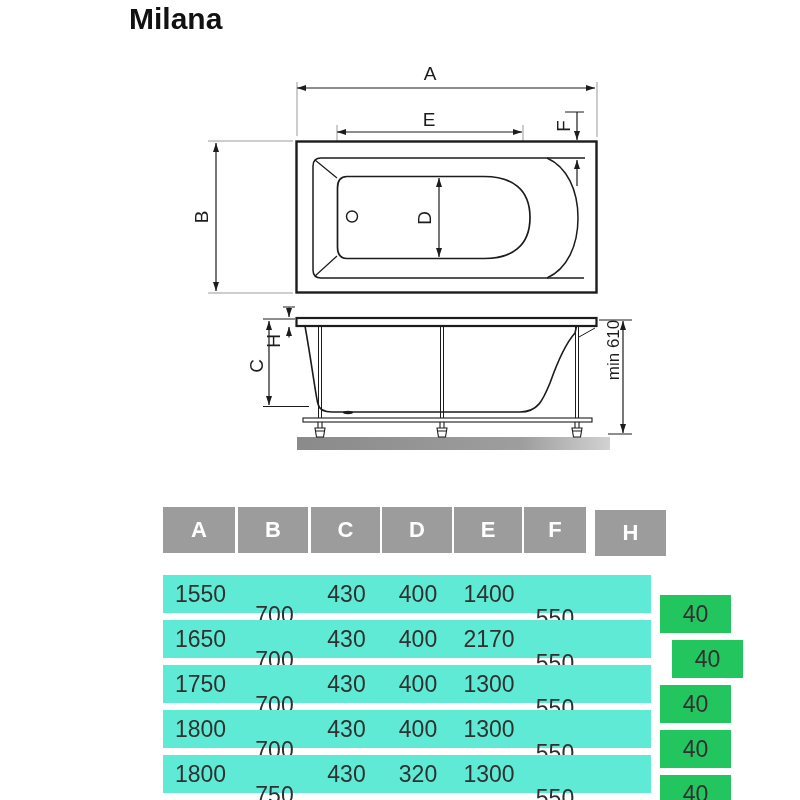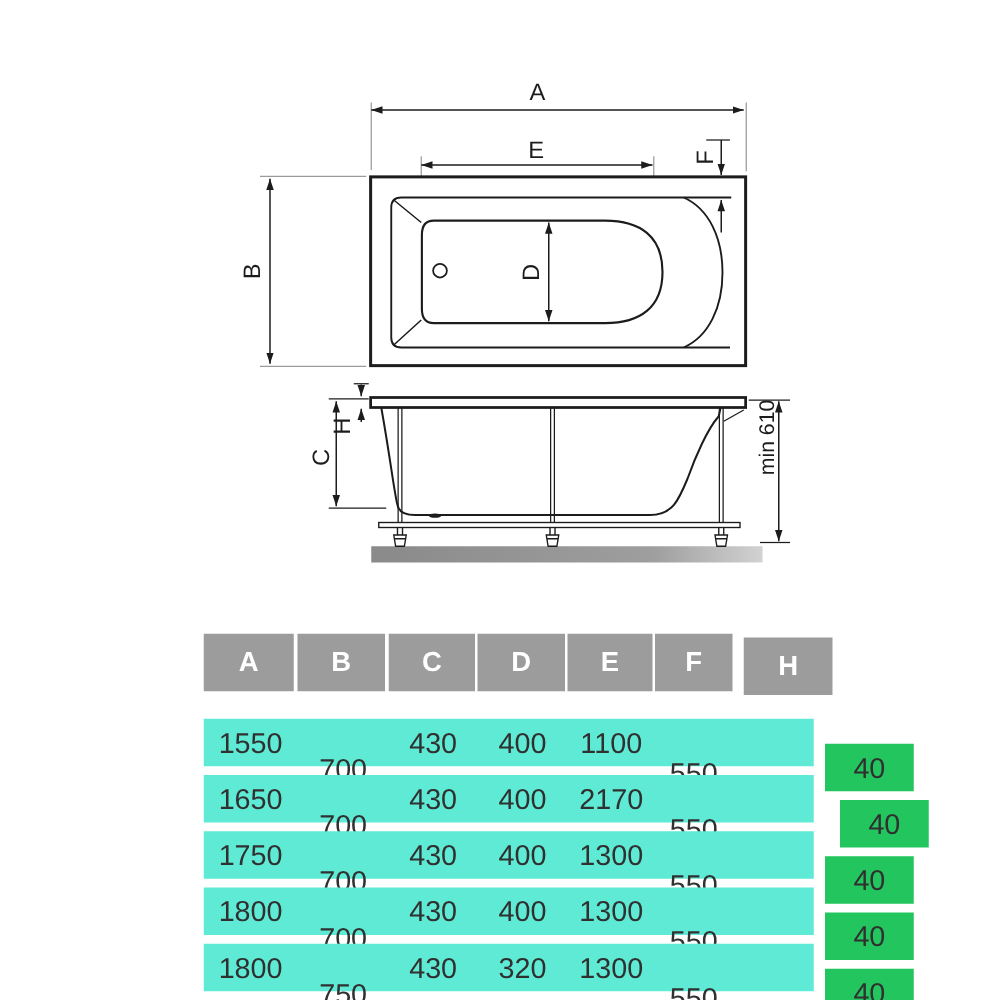--- a/index.html
+++ b/index.html
@@ -26,20 +26,21 @@
   .v.w3{width:72px;} .v.w4{width:70px;} .v.w5{width:62px;margin-top:48px;}
   .hval{width:71px;margin-left:9px;background:#22c55e;position:relative;top:20px;height:100%;
         display:flex;align-items:center;justify-content:center;font-size:23px;color:#303030;}
   .r0{top:68px;} .r1{top:113px;gap:12px;} .r2{top:158px;} .r3{top:203px;} .r4{top:248px;}
 </style>
 </head>
 <body>
 
 <div id="page">
 
+  <div id="title">Milana</div>
 
   <svg id="drawing" width="800" height="480" viewBox="0 0 800 480">
     <defs>
       <marker id="mE" markerWidth="11" markerHeight="9" refX="9" refY="4" orient="auto" markerUnits="userSpaceOnUse">
           <path d="M0,1 L9,4 L0,7 Z" fill="#1c1c1c"></path>
         </marker>
       <marker id="mS" markerWidth="11" markerHeight="9" refX="1" refY="4" orient="auto" markerUnits="userSpaceOnUse">
           <path d="M10,1 L1,4 L10,7 Z" fill="#1c1c1c"></path>
         </marker>
       <linearGradient id="gg" x1="0%" y1="0%" x2="100%" y2="0%">
@@ -132,21 +133,21 @@
       <div class="hc c5">F</div>
       <div class="hc c6">H</div>
     </div>
 
     <div class="trow r0">
       <div class="band">
         <span class="v w0">1550</span>
         <span class="v w1">700</span>
         <span class="v w2">430</span>
         <span class="v w3">400</span>
-        <span class="v w4">1100</span>
+        <span class="v w4">1400</span>
         <span class="v w5">550</span>
       </div>
       <div class="hval">40</div>
     </div>
 
     <div class="trow r1">
       <div class="band">
         <span class="v w0">1650</span>
         <span class="v w1">700</span>
         <span class="v w2">430</span>

